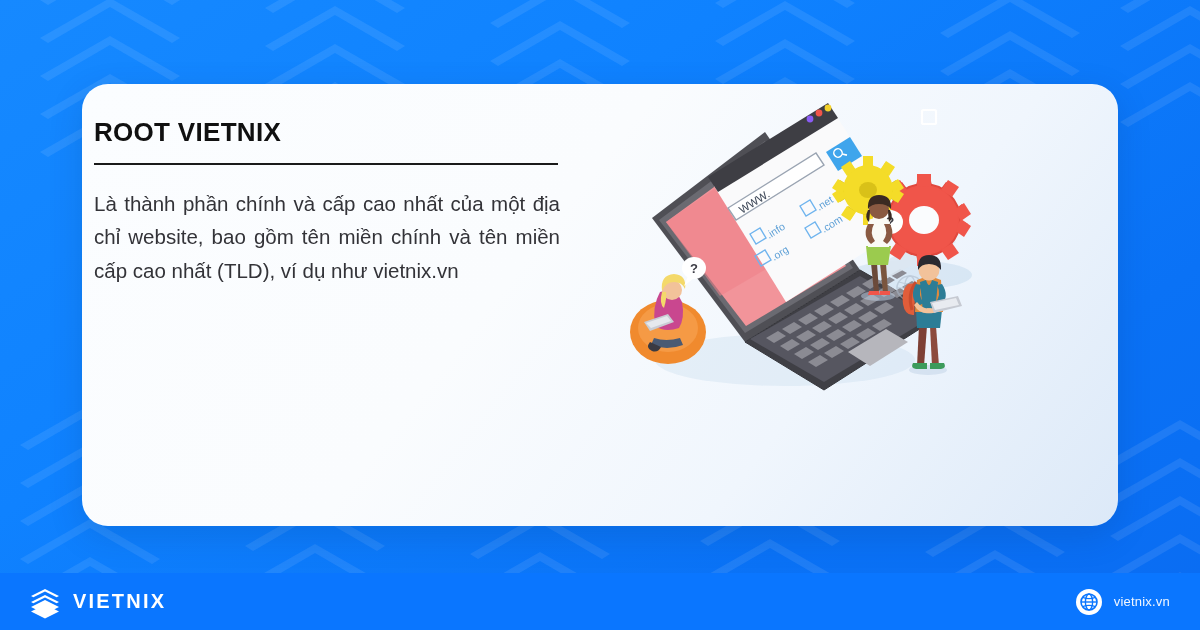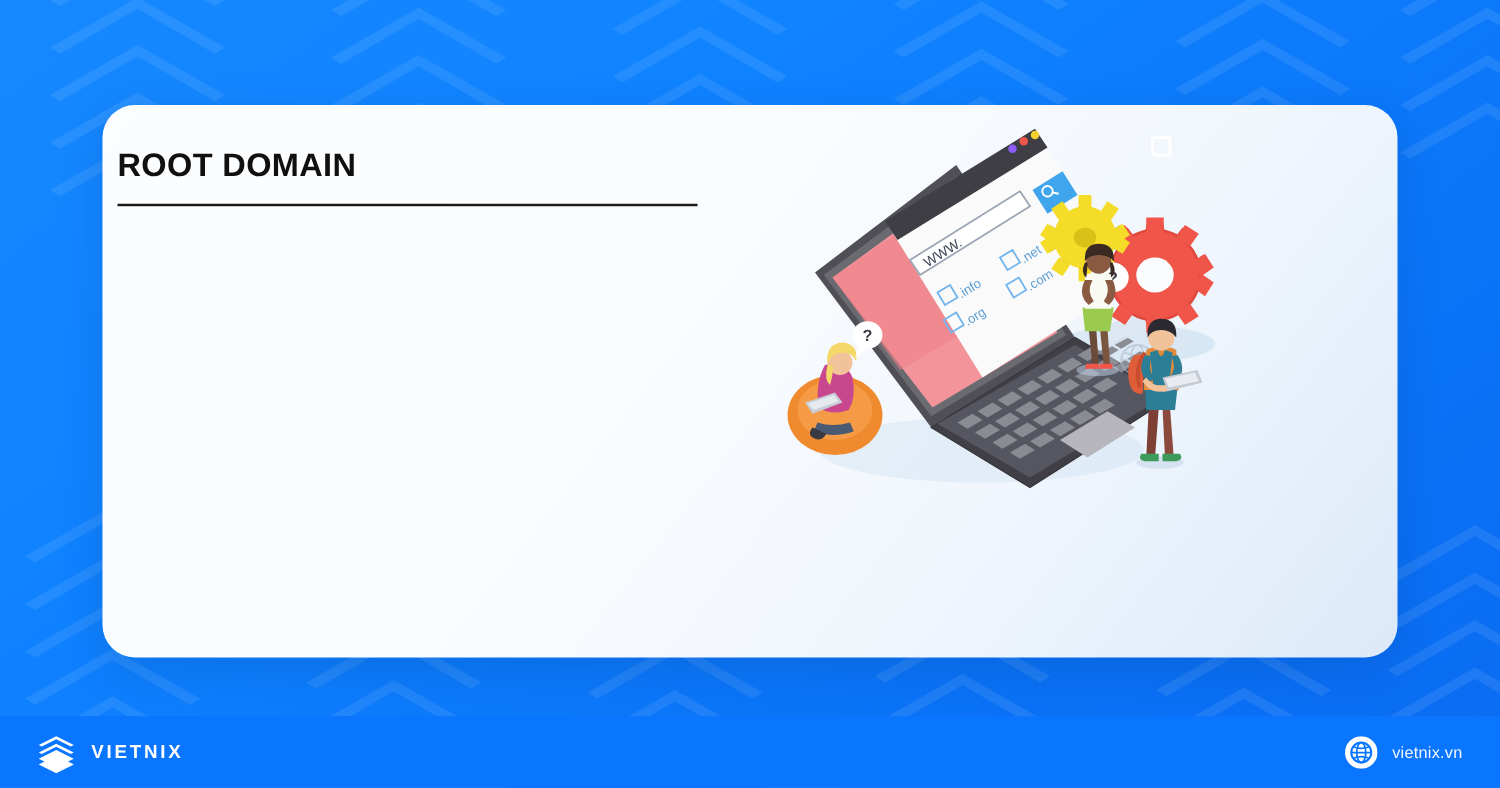--- a/index.html
+++ b/index.html
@@ -48,21 +48,21 @@
 
   
   #footer {
     position:absolute; left:0; bottom:0; width:1200px; height:57px;
     background:#0A76FF;
     display:flex; align-items:center; justify-content:space-between;
     padding:0 30px 0 28px;
   }
   .brand { display:flex; align-items:center; gap:11px; }
   .brand-name {
-    color:#fff; font-size:15px; font-weight:bold; letter-spacing:2.2px;
+    color:#fff; font-size:20px; font-weight:bold; letter-spacing:2.2px;
   }
   .site { display:flex; align-items:center; gap:12px; }
   .site-name { color:#F2F7FF; font-size:13px; letter-spacing:.2px; }
 </style>
 </head>
 <body>
 
 <div id="backdrop">
   <svg id="watermark" viewBox="0 0 1200 630" preserveAspectRatio="none">
     <defs>
@@ -88,22 +88,23 @@
     <use href="#wm" x="470" y="400"></use>
     <use href="#wm" x="700" y="425"></use>
     <use href="#wm" x="925" y="398"></use>
     <use href="#wm" x="1110" y="420"></use>
   </svg>
 </div>
 
 <div id="card"></div>
 
 <div id="textblock">
-  <div id="title">ROOT DOMAIN</div>
+  <div id="title">ROOT VIETNIX</div>
   <div id="rule"></div>
+  <div id="body-text">Là thành phần chính và cấp cao nhất của một địa chỉ website, bao gồm tên miền chính và tên miền cấp cao nhất (TLD), ví dụ như vietnix.vn</div>
 </div>
 
 <div id="illus">
 <svg viewBox="0 0 400 340" width="400" height="340">
 
   <ellipse cx="175" cy="290" rx="130" ry="26" fill="#BFD6EC" opacity=".30"></ellipse>
   <ellipse cx="300" cy="205" rx="62" ry="15" fill="#BFD6EC" opacity=".45"></ellipse>
 
   <path d="M42 148 L155 62 L250 200 L135 272 Z" fill="#4F4F55"></path>
   <path d="M49 150 L155 71 L243 198 L135 263 Z" fill="#6A6A71"></path>

